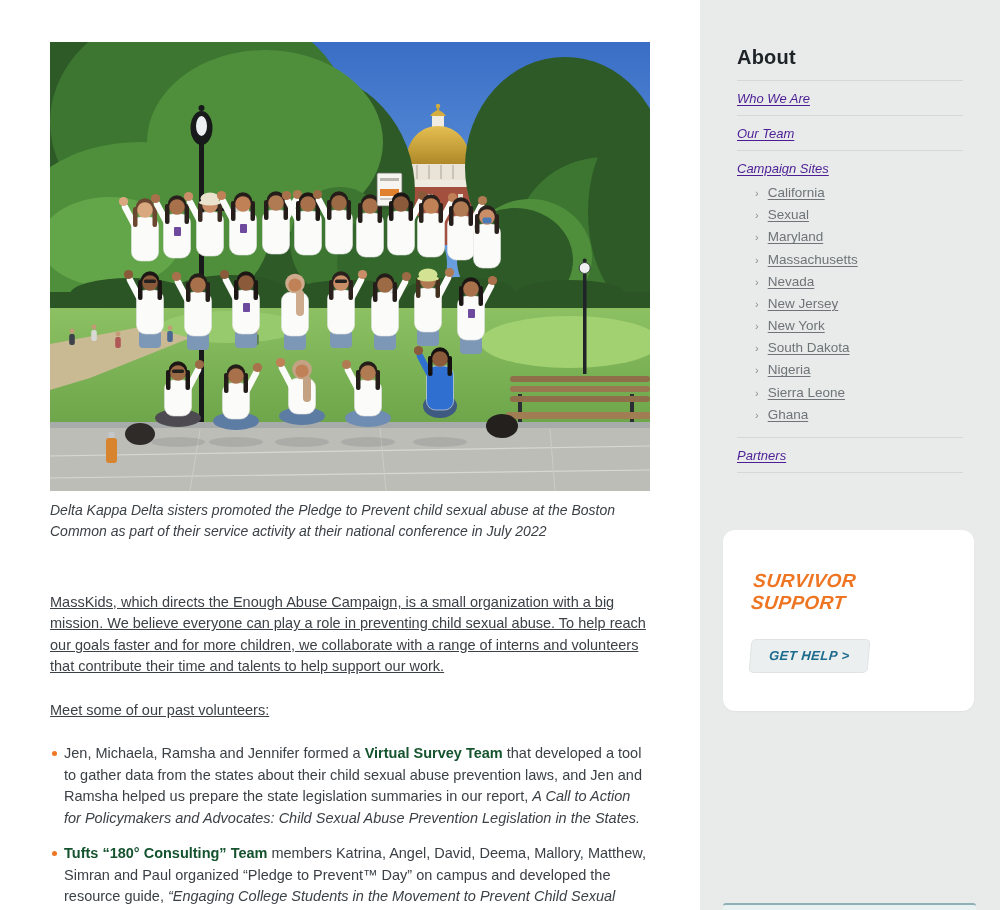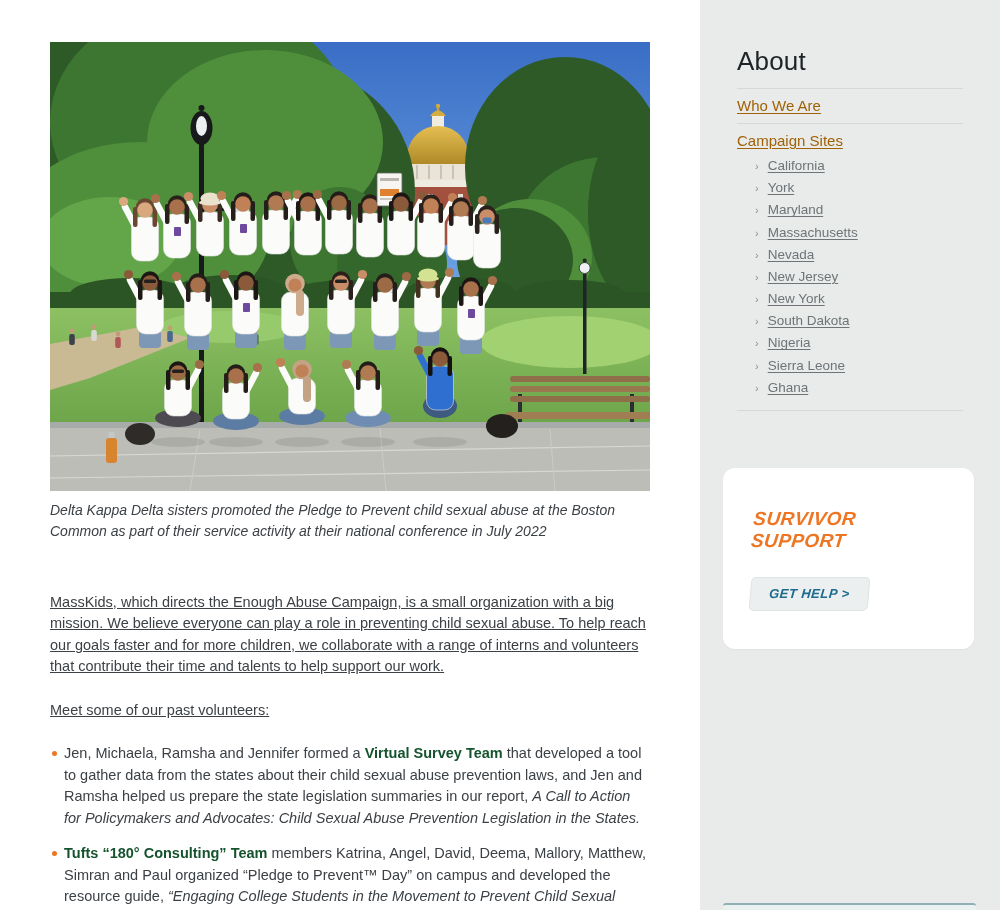--- a/index.html
+++ b/index.html
@@ -20,23 +20,23 @@
   .article p{margin:0;text-decoration:underline;}
   .leadin{margin-top:22px !important;}
   ul.bullets{list-style:none;margin:22px 0 0 2px;padding:0;}
   ul.bullets>li{position:relative;padding-left:12px;margin-bottom:14px;}
   ul.bullets>li::before{content:"";position:absolute;left:0;top:8px;width:5px;height:5px;border-radius:50%;background:#ee7623;}
   .s-b{font-weight:700;color:#14532d;}
   .s-i{font-style:italic;}
 
   
   .sidebar{position:absolute;top:0;right:0;width:300px;height:910px;background:#e8ebe9;box-sizing:border-box;padding:0 37px;}
-  .side-heading{margin:46px 0 0;font-size:26px;font-weight:400;letter-spacing:.2px;color:#1e2328;padding-bottom:11px;border-bottom:1px solid #d4d8d6;}
+  .side-heading{margin:46px 0 0;font-size:20px;font-weight:700;letter-spacing:.2px;color:#1e2328;padding-bottom:11px;border-bottom:1px solid #d4d8d6;}
   .nav-block{border-bottom:1px solid #d4d8d6;padding:8px 0;}
-  .nav-link{font-size:15px;color:#a16207;text-decoration:underline;text-underline-offset:2px;}
+  .nav-link{font-size:13px;color:#4c1d95;text-decoration:underline;text-underline-offset:2px;font-style:italic;}
   ul.sub{list-style:none;margin:9px 0 3px;padding:0 0 0 18px;}
   ul.sub li{margin:8px 0 7px;font-size:13.5px;line-height:1.05;}
   .chev{color:#8b9094;margin-right:9px;font-size:11px;}
   ul.sub a{color:#6e7478;text-decoration:underline;text-underline-offset:2px;}
 
   
   .card{margin:57px -11px 0 -14px;background:#fff;border-radius:12px;padding:40px 27px 38px;box-shadow:0 1px 2px rgba(0,0,0,.04);}
   .card-heading{margin:0;color:#ee7623;font-size:19px;font-weight:700;font-style:italic;letter-spacing:.4px;transform:skewX(-6deg);transform-origin:left bottom;}
   .card-body{margin:18px 0 0;font-size:13.8px;line-height:1.37;color:#3c4146;}
   .get-help{margin-top:25px;background:#ecefef;border:1px solid #dfe3e3;border-radius:5px;padding:8px 18px 9px;
@@ -451,33 +451,35 @@
           <li><span class="s-n">Jen, Michaela, Ramsha and Jennifer formed a </span><span class="s-b">Virtual Survey Team</span><span class="s-n"> that developed a tool to gather data from the states about their child sexual abuse prevention laws, and Jen and Ramsha helped us prepare the state legislation summaries in our report, </span><span class="s-i">A Call to Action for Policymakers and Advocates: Child Sexual Abuse Prevention Legislation in the States.</span></li>
           <li><span class="s-b">Tufts “180° Consulting” Team</span><span class="s-n"> members Katrina, Angel, David, Deema, Mallory, Matthew, Simran and Paul organized “Pledge to Prevent™ Day” on campus and developed the resource guide, </span><span class="s-i">“Engaging College Students in the Movement to Prevent Child Sexual Abuse: How to Organize Pledge to Prevent™ Day on Your Campus.”</span></li>
         </ul>
     </div>
   </main>
 
   <aside class="sidebar">
     <h2 class="side-heading">About</h2>
     <nav id="side-nav">
         <div class="nav-block"><a class="nav-link">Who We Are</a></div>
+        <div class="nav-block"><a class="nav-link">Our Team</a></div>
         <div class="nav-block"><a class="nav-link">Campaign Sites</a><ul class="sub">
             <li><span class="chev">›</span><a>California</a></li>
-            <li><span class="chev">›</span><a>York</a></li>
+            <li><span class="chev">›</span><a>Sexual</a></li>
             <li><span class="chev">›</span><a>Maryland</a></li>
             <li><span class="chev">›</span><a>Massachusetts</a></li>
             <li><span class="chev">›</span><a>Nevada</a></li>
             <li><span class="chev">›</span><a>New Jersey</a></li>
             <li><span class="chev">›</span><a>New York</a></li>
             <li><span class="chev">›</span><a>South Dakota</a></li>
             <li><span class="chev">›</span><a>Nigeria</a></li>
             <li><span class="chev">›</span><a>Sierra Leone</a></li>
             <li><span class="chev">›</span><a>Ghana</a></li>
           </ul></div>
+        <div class="nav-block"><a class="nav-link">Partners</a></div>
       </nav>
 
     <section class="card">
       <h3 class="card-heading">SURVIVOR SUPPORT</h3>
       <button class="get-help">GET HELP &gt;</button>
     </section>
 
     <div class="next-card-peek"></div>
   </aside>
 </div>

